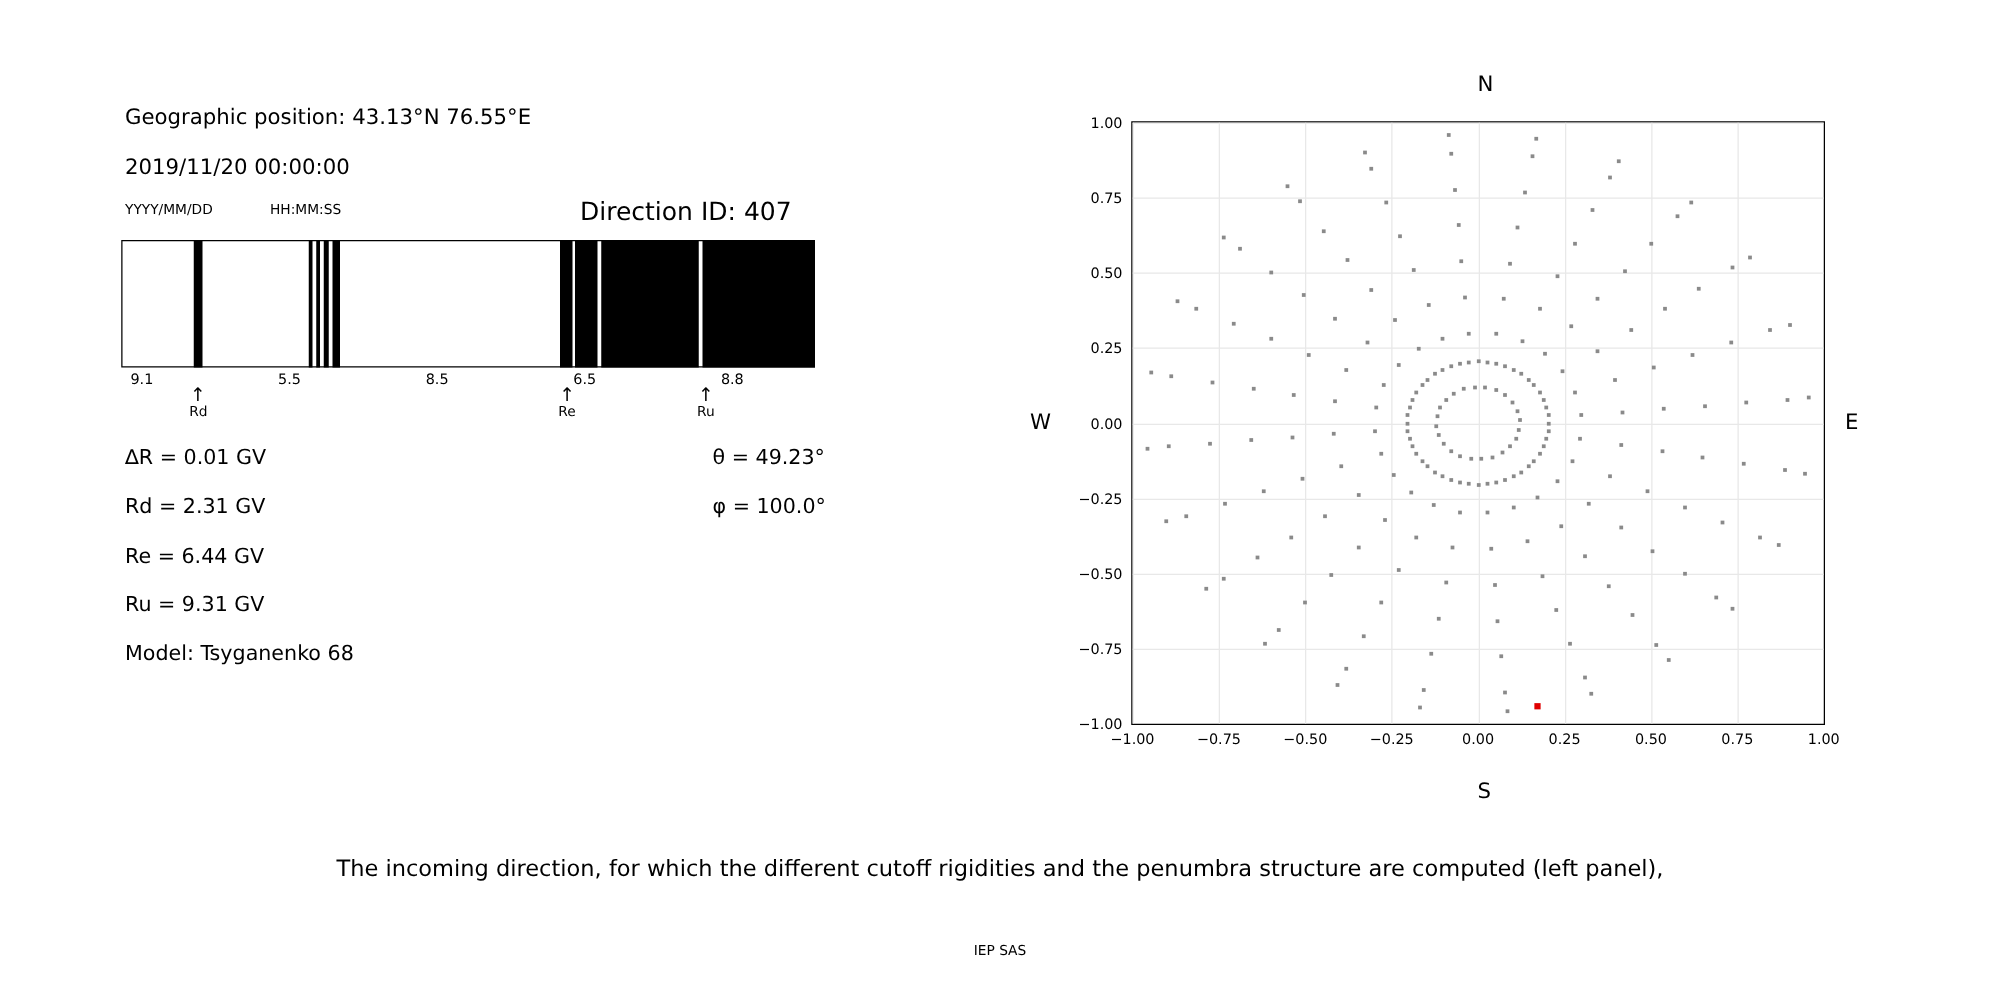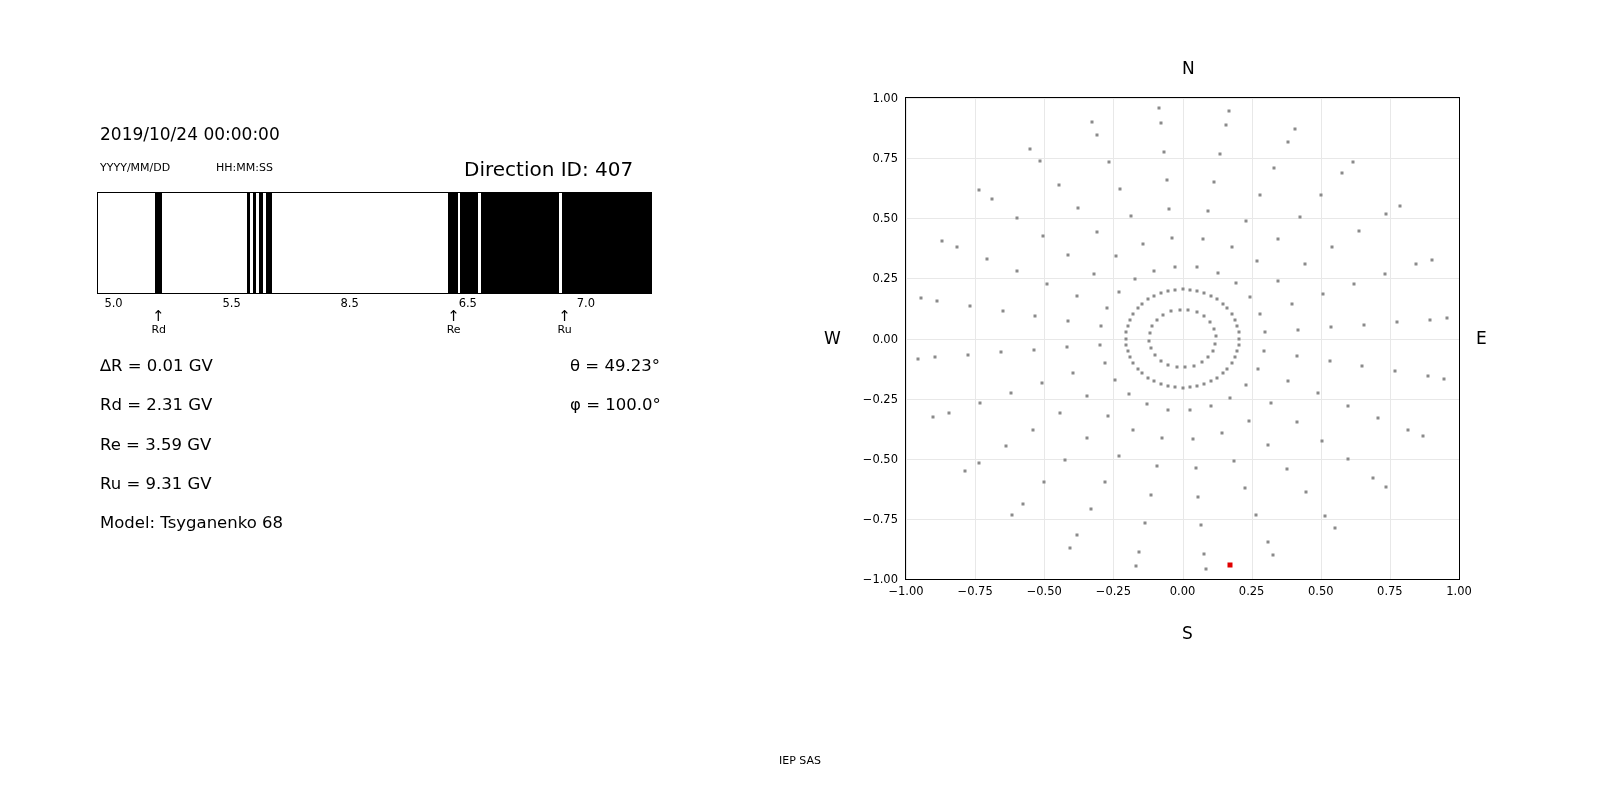--- a/index.html
+++ b/index.html
@@ -152,22 +152,23 @@
     width: 1600px;
     text-align: center;
     font-size: 11px;
   }
 </style>
 </head>
 <body>
 
 <div id="left-panel">
 
-
-  <div class="txt" id="datetime">2019/10/24 00:00:00</div>
+  <div class="txt" id="geo-position">Geographic position: 43.13°N 76.55°E</div>
+
+  <div class="txt" id="datetime">2019/11/20 00:00:00</div>
 
   <div class="txt" id="fmt-date">YYYY/MM/DD</div>
 
   <div class="txt" id="fmt-time">HH:MM:SS</div>
 
   <div class="txt" id="direction-id">Direction ID: 407</div>
 
   <div id="penumbra-wrap">
     <div id="penumbra-box"></div>
     <div id="penumbra-bands">
@@ -177,42 +178,42 @@
         <div class="band" style="left: 162.485px; width: 3.54255px;"></div>
         <div class="band" style="left: 168.862px; width: 6.3766px;"></div>
         <div class="band" style="left: 350.713px; width: 9.91915px;"></div>
         <div class="band" style="left: 363.23px; width: 18.1851px;"></div>
         <div class="band" style="left: 384.013px; width: 78.4085px;"></div>
         <div class="band" style="left: 465.255px; width: 89.7447px;"></div>
       </div>
   </div>
 
   <div id="rig-axis">
-      <div class="tick-label" style="left: 16.5319px;">5.0</div>
+      <div class="tick-label" style="left: 16.5319px;">9.1</div>
       <div class="tick-label" style="left: 134.617px;">5.5</div>
       <div class="tick-label" style="left: 252.702px;">8.5</div>
       <div class="tick-label" style="left: 370.787px;">6.5</div>
-      <div class="tick-label" style="left: 488.872px;">7.0</div>
+      <div class="tick-label" style="left: 488.872px;">8.8</div>
       <div class="arrow-marker" style="left: 61.4043px;">
         <span class="arrow-glyph">↑</span>
         <span class="arrow-label">Rd</span>
       </div>
       <div class="arrow-marker" style="left: 356.617px;">
         <span class="arrow-glyph">↑</span>
         <span class="arrow-label">Re</span>
       </div>
       <div class="arrow-marker" style="left: 467.617px;">
         <span class="arrow-glyph">↑</span>
         <span class="arrow-label">Ru</span>
       </div>
     </div>
 
   <div class="readout" id="ro-dr">∆R = 0.01 GV</div>
   <div class="readout" id="ro-rd">Rd = 2.31 GV</div>
-  <div class="readout" id="ro-re">Re = 3.59 GV</div>
+  <div class="readout" id="ro-re">Re = 6.44 GV</div>
   <div class="readout" id="ro-ru">Ru = 9.31 GV</div>
   <div class="readout" id="ro-model">Model: Tsyganenko 68</div>
   <div class="readout" id="ro-theta">θ = 49.23°</div>
   <div class="readout" id="ro-phi">φ = 100.0°</div>
 </div>
 
 <div id="right-panel">
   <div id="lbl-n">N</div>
   <div id="lbl-s">S</div>
   <div id="lbl-w">W</div>
@@ -495,14 +496,15 @@
       <div class="ax-tick-y" style="top: 398.625px;">−0.25</div>
       <div class="ax-tick-y" style="top: 338.5px;">0.00</div>
       <div class="ax-tick-y" style="top: 278.375px;">0.25</div>
       <div class="ax-tick-y" style="top: 218.25px;">0.50</div>
       <div class="ax-tick-y" style="top: 158.125px;">0.75</div>
       <div class="ax-tick-y" style="top: 98px;">1.00</div>
     </div>
 </div>
 
 <div id="caption">
+  <div>The incoming direction, for which the different cutoff rigidities and the penumbra structure are computed (left panel),</div>
 </div>
 <div id="footer">IEP SAS</div>
 
 </body></html>

